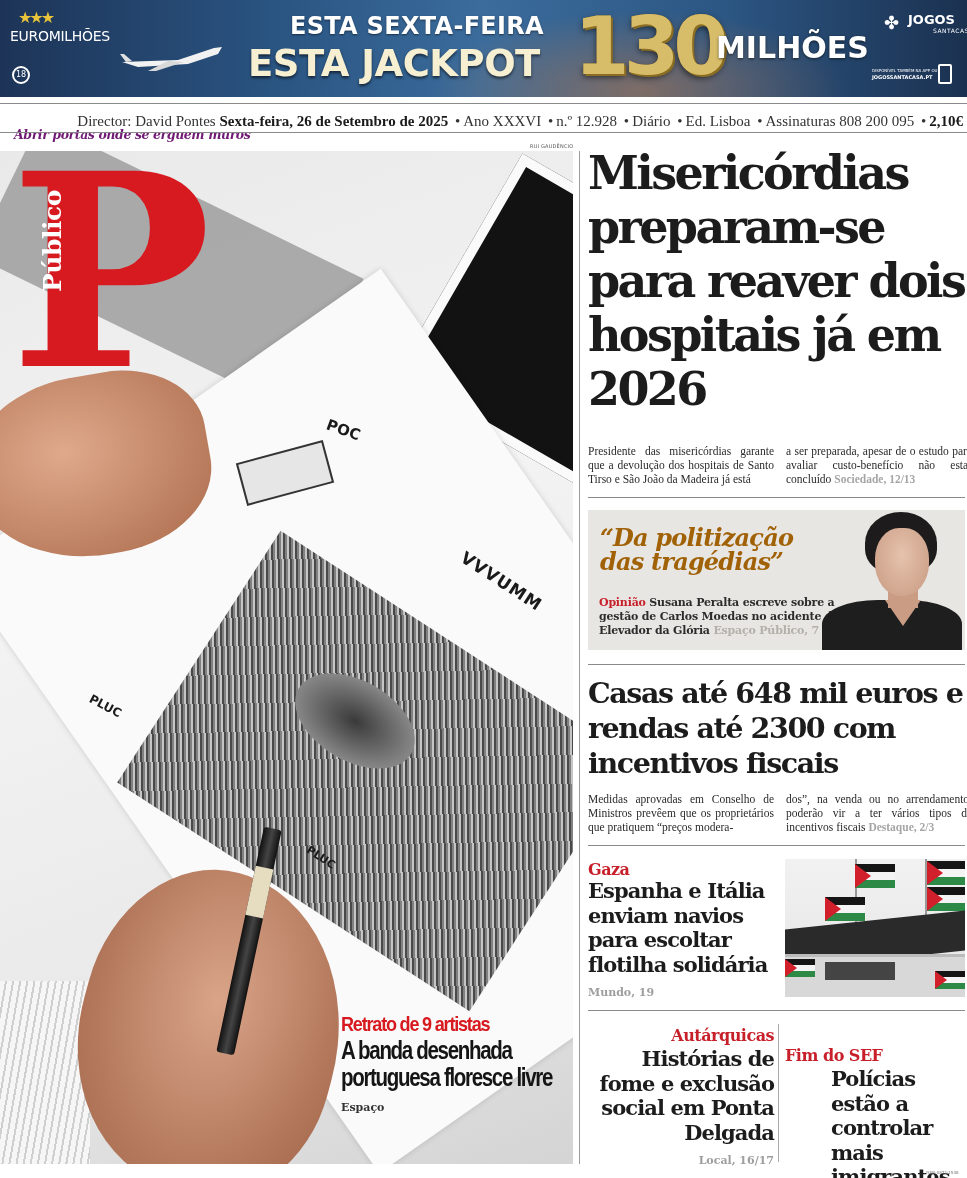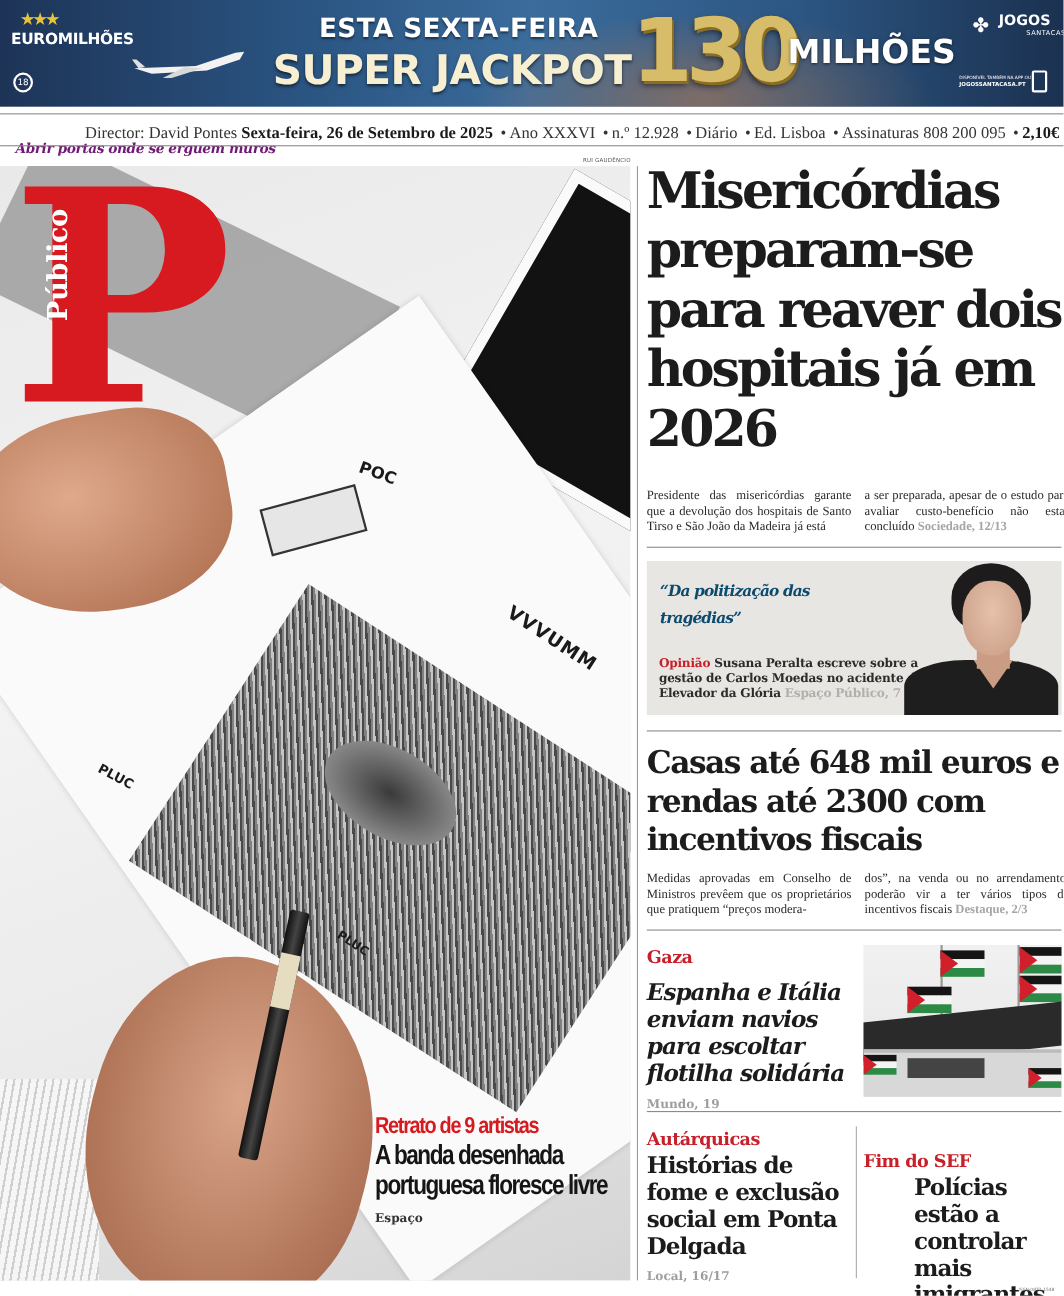--- a/index.html
+++ b/index.html
@@ -6,21 +6,21 @@
   html, body { width:967px; height:1178px; background:#ffffff; overflow:hidden; }
   body { position:relative; font-family:"DejaVu Serif", serif; color:#1c1c1c; }
 
   
   .ad { position:absolute; left:0; top:0; width:967px; height:97px;
         background:linear-gradient(90deg,#1d3457 0%,#2b5684 30%,#3b6c9c 50%,#2c5683 75%,#1b3150 100%);
         overflow:hidden; }
   .ad .blur1 { position:absolute; left:430px; top:10px; width:420px; height:90px;
         background:radial-gradient(ellipse at 50% 90%, rgba(190,120,70,.55), rgba(0,0,0,0) 70%); }
   .ad .euro { position:absolute; left:10px; top:28px; color:#fff; font-family:"DejaVu Sans",sans-serif;
-        font-weight:bold; font-size:14px; letter-spacing:-0.3px; }
+        font-weight:normal; font-size:14px; letter-spacing:-0.3px; }
   .ad .stars { position:absolute; left:18px; top:8px; color:#e9c43a; font-size:16px; letter-spacing:-3px; }
   .ad .age { position:absolute; left:12px; top:66px; width:18px; height:18px; border:2px solid #fff; border-radius:50%;
         color:#fff; font-size:8px; font-family:"DejaVu Sans",sans-serif; text-align:center; line-height:14px; }
   .ad .plane { position:absolute; left:118px; top:42px; width:110px; height:30px; }
   .ad .line1 { position:absolute; left:290px; top:12px; color:#fff; font-family:"DejaVu Sans",sans-serif;
         font-weight:bold; font-size:24px; letter-spacing:0.3px; text-shadow:0 1px 2px rgba(0,0,0,.5); }
   .ad .line2 { position:absolute; left:248px; top:42px; color:#f6efd2; font-family:"DejaVu Sans",sans-serif;
         font-weight:bold; font-size:37px; letter-spacing:-0.5px; text-shadow:0 2px 3px rgba(0,0,0,.6); }
   .ad .big { position:absolute; left:574px; top:2px; font-family:"DejaVu Sans",sans-serif; font-weight:bold;
         font-size:80px; line-height:90px; color:#d7bd69; letter-spacing:-6px;
@@ -88,21 +88,21 @@
   .lead-title { position:absolute; left:588px; top:146px; width:379px; font-family:"DejaVu Serif",serif; font-weight:bold;
         font-size:46px; line-height:54px; letter-spacing:-2.6px; color:#1c1c1c; }
   .cols2 { position:absolute; display:flex; gap:12px; font-family:"Liberation Serif",serif; font-size:11.5px; line-height:14px; color:#2a2a2a; }
   .cols2 .c { width:186px; text-align:justify; }
   .ref { color:#a5a5a5; font-weight:bold;margin-top:36px; }
   .hr { position:absolute; left:588px; width:377px; height:1px; background:#8a8a8a; }
 
   
   .opinion { position:absolute; left:588px; top:510px; width:377px; height:140px; background:#e8e6e2; overflow:hidden; }
   .opinion .quote { position:absolute; left:12px; top:16px; font-family:"DejaVu Serif",serif; font-style:italic; font-weight:bold;
-        font-size:14px; line-height:24px; letter-spacing:-0.8px; color:#0c4a6e; }
+        font-size:24px; line-height:24px; letter-spacing:-0.8px; color:#a16207; }
   .opinion .body { position:absolute; left:11px; top:86px; width:250px; font-family:"DejaVu Serif",serif; font-weight:bold;
         font-size:11px; line-height:14px; color:#2c2c2c; letter-spacing:-0.2px; }
   .opinion .red { color:#c8202b; }
   .opinion .portrait { position:absolute; left:232px; top:0; width:145px; height:140px; }
   .opinion .hair { position:absolute; left:45px; top:2px; width:72px; height:62px; background:#1d1b1b; border-radius:50% 50% 40% 40%; }
   .opinion .face { position:absolute; left:55px; top:18px; width:54px; height:68px; background:radial-gradient(ellipse at 50% 40%,#e6c2ac,#c79a82); border-radius:45% 45% 48% 48%; }
   .opinion .neck { position:absolute; left:68px; top:78px; width:30px; height:20px; background:#c99c83; }
   .opinion .shirt { position:absolute; left:2px; top:90px; width:140px; height:60px; background:#1e1e1e; border-radius:40% 40% 0 0; }
   .opinion .vneck { position:absolute; left:65px; top:90px; width:0; height:0; border-left:18px solid transparent; border-right:18px solid transparent; border-top:26px solid #c99c83; }
 
@@ -133,21 +133,21 @@
   <div class="blur1"></div>
   <div class="stars">★★★</div>
   <div class="euro">EUROMILHÕES</div>
   <div class="age">18</div>
   <svg class="plane" viewBox="0 0 110 30">
     <path d="M4 20 L60 18 L96 6 L104 5 L100 12 L70 22 L20 25 Z" fill="#f2f2f2"></path>
     <path d="M50 19 L30 29 L38 29 L66 20 Z" fill="#d9d9d9"></path>
     <path d="M8 20 L2 12 L6 12 L14 19 Z" fill="#e0e0e0"></path>
   </svg>
   <div class="line1">ESTA SEXTA-FEIRA</div>
-  <div class="line2">SUPER JACKPOT</div>
+  <div class="line2">ESTA JACKPOT</div>
   <div class="big">130</div>
   <div class="mil">MILHÕES</div>
   <div class="clover">✤</div>
   <div class="jogos jogos-name">
     <span>JOGOS</span>
     <small>SANTACASA</small>
   </div>
   <div class="site">
     <div style="font-weight:normal;font-size:4px;">DISPONÍVEL TAMBÉM NA APP OU</div>
     <div>JOGOSSANTACASA.PT</div>
@@ -232,21 +232,21 @@
   <div class="c">Medidas aprovadas em Conselho de Ministros prevêem que os proprietários que pratiquem “preços modera-</div>
   <div class="c">
     <span>dos”, na venda ou no arrendamento, poderão vir a ter vários tipos de incentivos fiscais</span>
     <span class="ref">Destaque, 2/3</span>
   </div>
 </div>
 <div class="hr" style="top:845px;"></div>
 
 <div style="position:absolute;left:588px;top:860px;width:190px;">
   <div class="kick">Gaza</div>
-  <div class="h3" style="margin-top:11px;font-style:italic;">Espanha e Itália enviam navios para escoltar flotilha solidária</div>
+  <div class="h3" style="margin-top:0;">Espanha e Itália enviam navios para escoltar flotilha solidária</div>
   <div class="secref" style="margin-top:9px;">Mundo, 19</div>
 </div>
 <div class="gaza-img">
   <div class="sky"></div>
   <div class="mast" style="left:70px;top:0;height:100px;"></div>
   <div class="mast" style="left:140px;top:0;height:100px;"></div>
   <div class="flag" style="left:70px;top:5px;">
       <i class="b"></i>
       <i class="w"></i>
       <i class="g"></i>
@@ -281,21 +281,21 @@
     </div>
   <div class="flag" style="left:150px;top:112px;width:30px;height:18px;">
       <i class="b" style="height:6px"></i>
       <i class="w" style="height:6px"></i>
       <i class="g" style="height:6px"></i>
       <div class="tri" style="border-top-width:9px;border-bottom-width:9px;border-left-width:12px;"></div>
     </div>
 </div>
 <div class="hr" style="top:1010px;"></div>
 
-<div style="position:absolute;left:588px;top:1026px;width:186px;">
+<div style="position:absolute;left:588px;top:1026px;width:186px;text-align:right;">
   <div class="kick">Autárquicas</div>
   <div class="h3" style="margin-top:2px;">Histórias de fome e exclusão social em Ponta Delgada</div>
   <div class="secref" style="margin-top:9px;">Local, 16/17</div>
 </div>
 <div class="vline2"></div>
 
 <div style="position:absolute;left:785px;top:1046px;width:182px;">
   <div class="kick">Fim do SEF</div>
   <div class="h3" style="margin-top:2px;margin-left:46px;">Polícias estão a controlar mais imigrantes nas ruas</div>
   <div class="secref" style="margin-top:9px;">Sociedade, 14</div>

